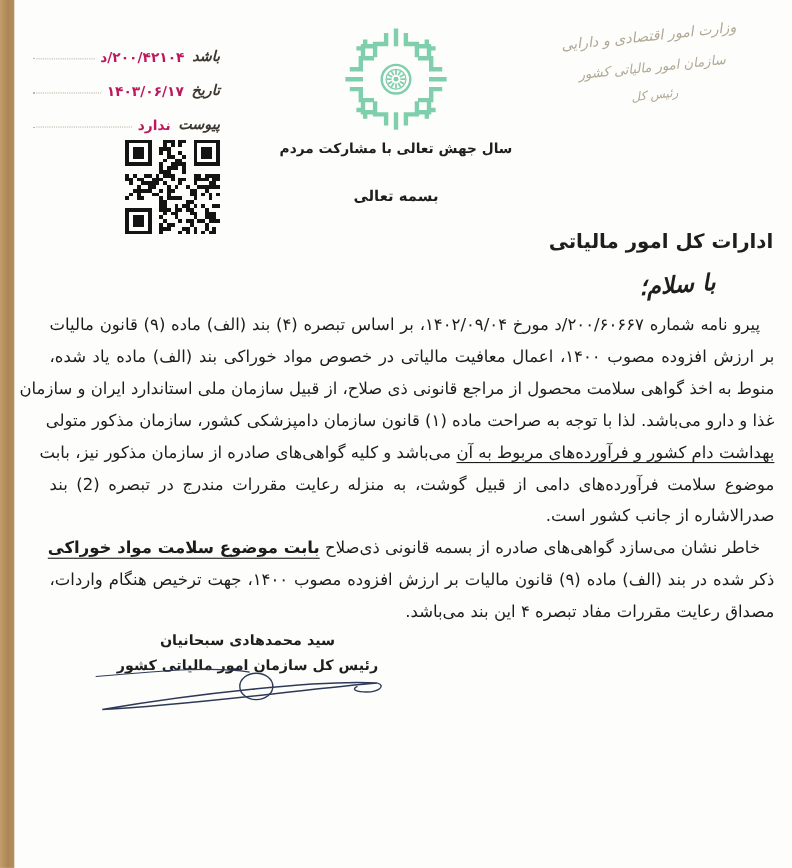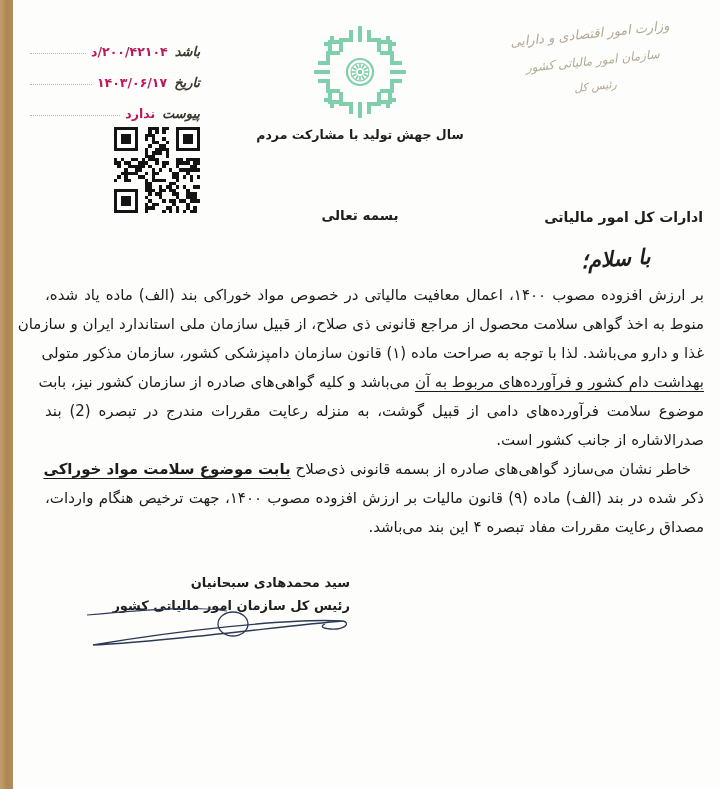--- a/index.html
+++ b/index.html
@@ -28,37 +28,37 @@
 
   
   .logo{position:absolute;top:22px;left:308px;width:104px;height:100px;}
   .logo svg{width:100%;height:100%;}
 
   .slogan{position:absolute;top:127px;left:0;width:100%;text-align:center;
     font-weight:bold;font-size:12.5px;direction:rtl;}
   .qr{position:absolute;top:127px;left:112px;width:90px;height:86px;}
   .qr svg{width:100%;height:100%;}
   .bismillah{position:absolute;top:171px;left:0;width:100%;text-align:center;
-    font-weight:bold;font-size:13.5px;direction:rtl;margin-top:36px;}
-
-  .recipient{position:absolute;top:209px;right:17px;font-weight:bold;font-size:14px;direction:rtl;}
+    font-weight:bold;font-size:13.5px;direction:rtl;}
+
+  .recipient{position:absolute;top:209px;right:17px;font-weight:bold;font-size:18px;direction:rtl;}
   .salutation{position:absolute;top:247px;right:70px;font-weight:bold;font-style:italic;
     font-size:21px;transform:rotate(-4deg);direction:rtl;}
 
   
   .body-text{position:absolute;top:281px;right:16px;width:659px;direction:rtl;
     font-size:15px;line-height:29px;color:#1c1c1c;}
   .body-line{white-space:nowrap;text-align:justify;text-align-last:justify;}
   .body-line.last{text-align-last:right;}
   .body-line.first{padding-right:13px;}
   .body-line span.b{font-weight:bold;}
   .body-line span.u{text-decoration:underline;text-underline-offset:4px;}
 
   
-  .sig-block{position:absolute;top:571px;left:100px;width:250px;text-align:right;
+  .sig-block{position:absolute;top:571px;left:100px;width:250px;text-align:center;
     direction:rtl;font-weight:bold;font-size:13px;line-height:23px;}
   .sig-svg{position:absolute;top:601px;left:85px;width:275px;height:55px;}
   .sig-svg svg{width:100%;height:100%;}
 </style>
 </head>
 <body>
 
 <div class="page">
 
   <div class="scan-edge"></div>
@@ -120,21 +120,21 @@
         <use href="#spk" transform="rotate(150 50 50)"></use>
       <use href="#spk" transform="rotate(180 50 50)"></use>
         <use href="#spk" transform="rotate(210 50 50)"></use>
         <use href="#spk" transform="rotate(240 50 50)"></use>
       <use href="#spk" transform="rotate(270 50 50)"></use>
         <use href="#spk" transform="rotate(300 50 50)"></use>
         <use href="#spk" transform="rotate(330 50 50)"></use>
     </svg>
   </div>
 
-  <div class="slogan">سال جهش تولید با مشارکت مردم</div>
+  <div class="slogan">سال جهش تعالی با مشارکت مردم</div>
 
   <div class="qr"><svg xmlns="http://www.w3.org/2000/svg" viewBox="0 0 25 25" shape-rendering="crispEdges" fill="#141414">
         <rect x="10" y="0" width="1" height="1"></rect>
         <rect x="11" y="0" width="1" height="1"></rect>
         <rect x="12" y="0" width="1" height="1"></rect>
         <rect x="14" y="0" width="1" height="1"></rect>
         <rect x="15" y="0" width="1" height="1"></rect>
         <rect x="10" y="1" width="1" height="1"></rect>
         <rect x="12" y="1" width="1" height="1"></rect>
         <rect x="14" y="1" width="1" height="1"></rect>
@@ -329,24 +329,25 @@
         </g>
       </svg></div>
 
   <div class="bismillah">بسمه تعالی</div>
 
   <div class="recipient">ادارات کل امور مالیاتی</div>
 
   <div class="salutation">با سلام؛</div>
 
   <div class="body-text">
+      <div class="body-line first"><span>پیرو نامه شماره ۲۰۰/۶۰۶۶۷/د مورخ ۱۴۰۲/۰۹/۰۴، بر اساس تبصره (۴) بند (الف) ماده (۹) قانون مالیات</span></div>
       <div class="body-line"><span>بر ارزش افزوده مصوب ۱۴۰۰، اعمال معافیت مالیاتی در خصوص مواد خوراکی بند (الف) ماده یاد شده،</span></div>
       <div class="body-line"><span>منوط به اخذ گواهی سلامت محصول از مراجع قانونی ذی صلاح، از قبیل سازمان ملی استاندارد ایران و سازمان</span></div>
       <div class="body-line"><span>غذا و دارو می‌باشد. لذا با توجه به صراحت ماده (۱) قانون سازمان دامپزشکی کشور، سازمان مذکور متولی</span></div>
-      <div class="body-line"><span class="u">بهداشت دام کشور و فرآورده‌های مربوط به آن</span><span> می‌باشد و کلیه گواهی‌های صادره از سازمان کشور نیز، بابت</span></div>
+      <div class="body-line"><span class="u">بهداشت دام کشور و فرآورده‌های مربوط به آن</span><span> می‌باشد و کلیه گواهی‌های صادره از سازمان مذکور نیز، بابت</span></div>
       <div class="body-line"><span>موضوع سلامت فرآورده‌های دامی از قبیل گوشت، به منزله رعایت مقررات مندرج در تبصره (2) بند</span></div>
       <div class="body-line last"><span>صدرالاشاره از جانب کشور است.</span></div>
       <div class="body-line first"><span>خاطر نشان می‌سازد گواهی‌های صادره از بسمه قانونی ذی‌صلاح </span><span class="b u">بابت موضوع سلامت مواد خوراکی</span></div>
       <div class="body-line"><span>ذکر شده در بند (الف) ماده (۹) قانون مالیات بر ارزش افزوده مصوب ۱۴۰۰، جهت ترخیص هنگام واردات،</span></div>
       <div class="body-line last"><span>مصداق رعایت مقررات مفاد تبصره ۴ این بند می‌باشد.</span></div>
     </div>
 
   <div class="sig-block">
     <div>سید محمدهادی سبحانیان</div>
     <div>رئیس کل سازمان امور مالیاتی کشور</div>

